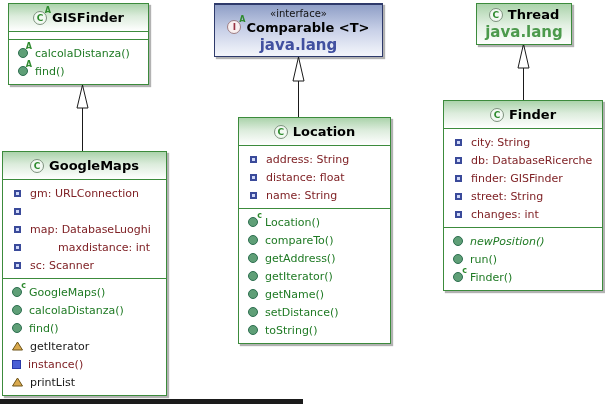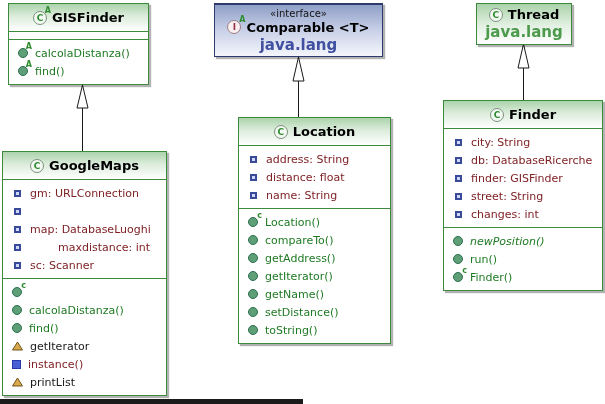--- a/index.html
+++ b/index.html
@@ -158,20 +158,21 @@
         <div class="mrow">
           <span class="ic field"></span>
           <span class="mlabel" style="color: rgb(127, 33, 37);">sc: Scanner</span>
         </div>
       </div>
     <div class="section">
         <div class="mrow">
           <span class="ic constructor">
             <i class="sup">c</i>
           </span>
+          <span class="mlabel" style="color: rgb(31, 122, 36);">GoogleMaps()</span>
         </div>
         <div class="mrow">
           <span class="ic method"></span>
           <span class="mlabel" style="color: rgb(31, 122, 36);">calcolaDistanza()</span>
         </div>
         <div class="mrow">
           <span class="ic method"></span>
           <span class="mlabel" style="color: rgb(31, 122, 36);">find()</span>
         </div>
         <div class="mrow">

